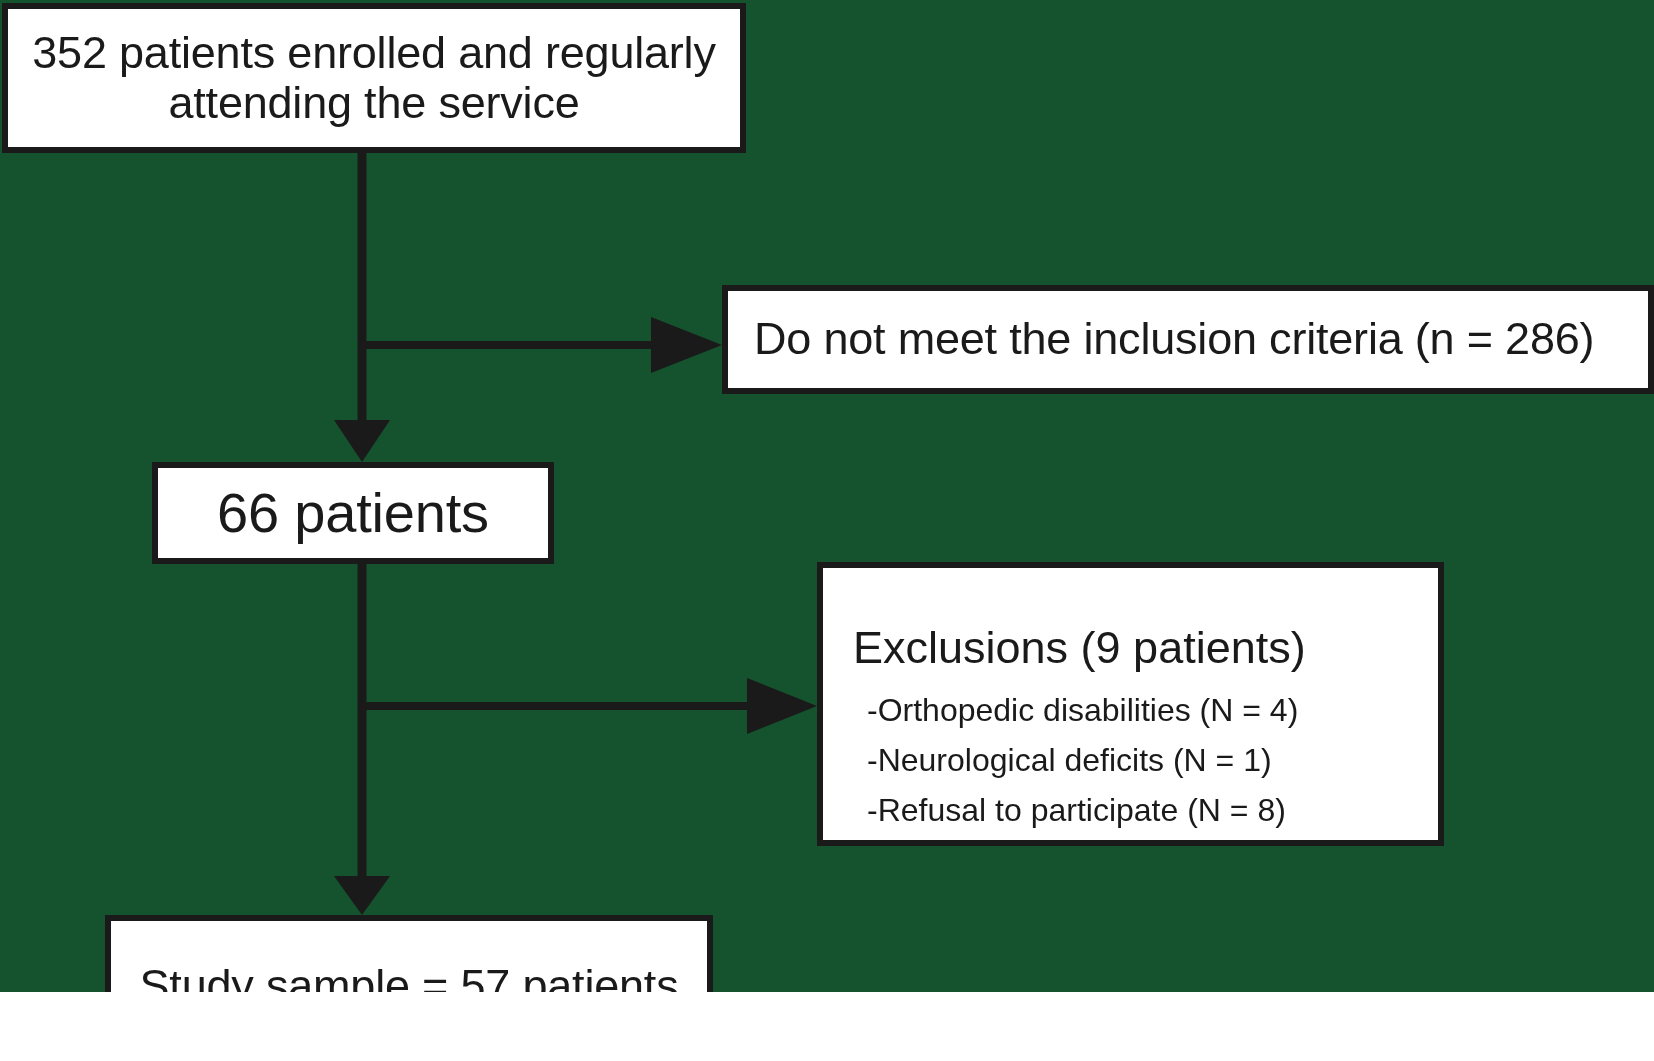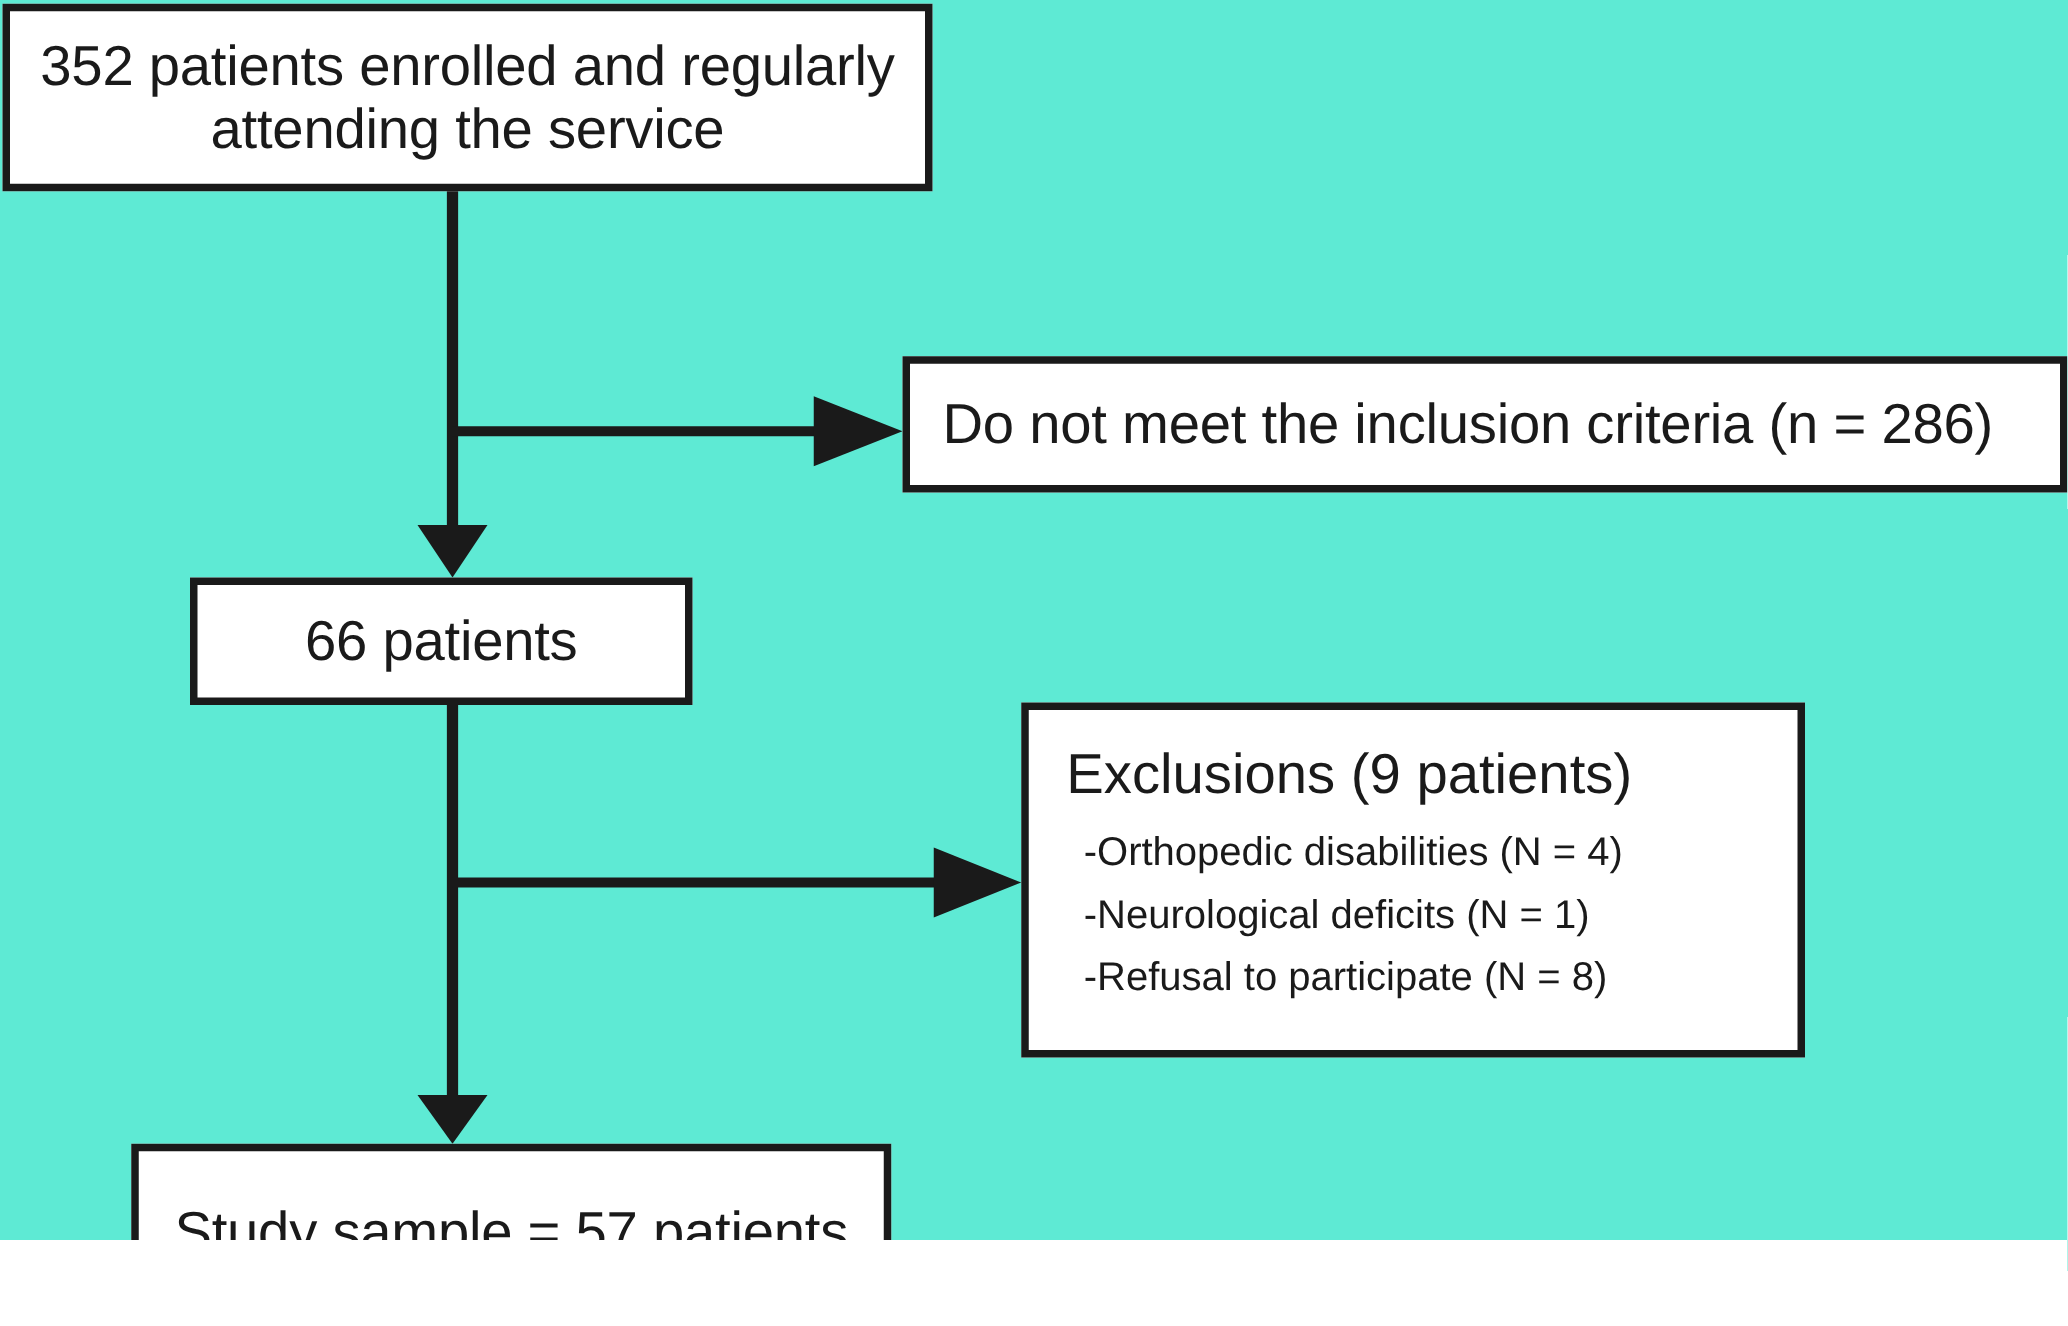--- a/index.html
+++ b/index.html
@@ -8,21 +8,21 @@
     background: #ffffff;
   }
   body {
     font-family: "Liberation Sans", sans-serif;
     color: #1a1a1a;
   }
   #flowchart-canvas {
     position: relative;
     width: 1654px;
     height: 992px;
-    background: #5eead4;
+    background: #14532d;
     overflow: hidden;
   }
   .edge-layer {
     position: absolute;
     left: 0;
     top: 0;
     width: 1654px;
     height: 1061px;
   }
   .node {
@@ -58,26 +58,26 @@
 
   #node-not-meet {
     left: 722px; top: 285px; width: 932px; height: 109px;
     border-right-width: 6px;
   }
   #node-not-meet .node-text { font-size: 45px; padding-left: 26px; text-align: right; }
 
   #node-sixtysix {
     left: 152px; top: 462px; width: 402px; height: 102px;
   }
-  #node-sixtysix .node-text { font-size: 45px; }
+  #node-sixtysix .node-text { font-size: 56px; }
 
   #node-exclusions {
     left: 817px; top: 562px; width: 627px; height: 284px;
     padding: 14px 0 14px 30px;
-    justify-content: flex-start;
+    justify-content: flex-end;
   }
   #node-exclusions .excl-title {
     font-size: 45px;
     line-height: 1.0;
     margin: 14px 0 6px 0;
     color: #1a1a1a;
   }
   #node-exclusions .excl-item {
     font-size: 32px;
     line-height: 1.0;

